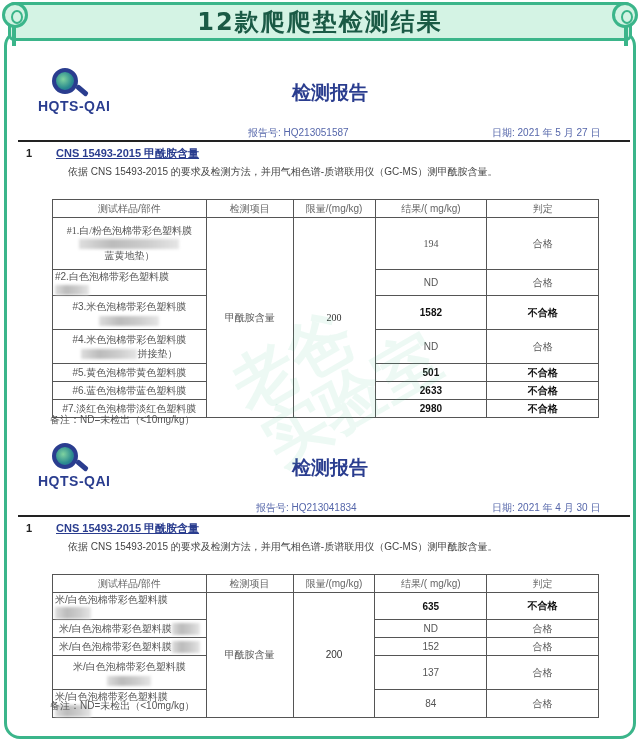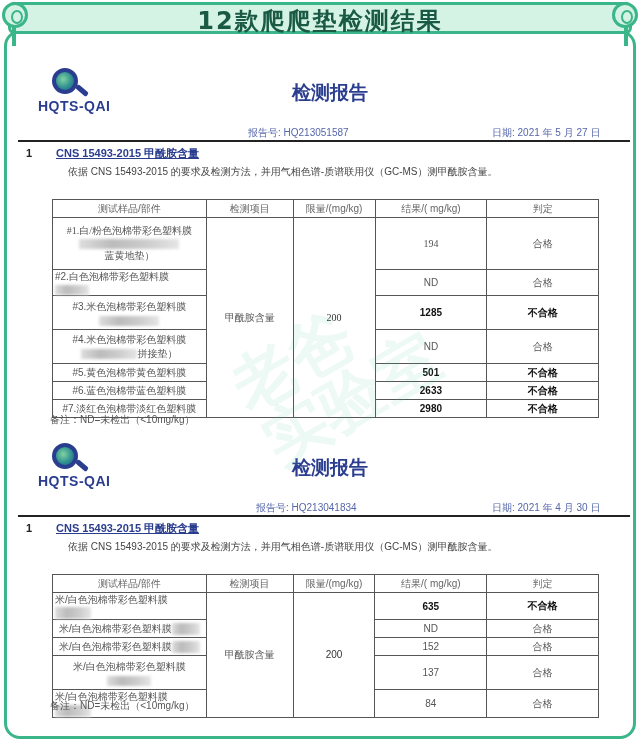--- a/index.html
+++ b/index.html
@@ -1,18 +1,18 @@
 <!DOCTYPE html>
 <html><head>
 <meta charset="utf-8">
 <style>
   * { box-sizing: border-box; margin: 0; padding: 0; }
   body { width: 640px; height: 741px; background: #ffffff; font-family: "Liberation Sans", "DejaVu Sans", sans-serif; overflow: hidden; position: relative; }
   .frame { position: absolute; left: 4px; top: 30px; width: 632px; height: 709px; border: 3px solid #3bb58a; border-radius: 16px; background: #fff; }
-  .banner { position: absolute; left: 8px; top: 2px; width: 624px; height: 32px; background: #d4f3e4; border: 3px solid #3bb58a; border-radius: 6px; display: flex; align-items: flex-start; justify-content: center; }
+  .banner { position: absolute; left: 8px; top: 2px; width: 624px; height: 39px; background: #d4f3e4; border: 3px solid #3bb58a; border-radius: 6px; display: flex; align-items: center; justify-content: center; }
   .banner-title { font-size: 24px; font-weight: bold; color: #1a5a45; letter-spacing: 2px; font-family: "DejaVu Sans", sans-serif; }
   .ring { position: absolute; top: 2px; width: 26px; height: 26px; border: 3px solid #3bb58a; border-radius: 50%; background: #d4f3e4; }
   .ring::after { content: ""; position: absolute; left: 6px; top: 5px; width: 8px; height: 10px; border: 2px solid #3bb58a; border-radius: 50%; }
   .ring.left { left: 2px; } .ring.right { right: 2px; }
   .post { position: absolute; top: 26px; width: 4px; height: 20px; background: #3bb58a; }
   .post.left { left: 12px; } .post.right { right: 12px; }
 
   .report { position: absolute; left: 0; width: 640px; }
   .logo { position: absolute; left: 38px; top: 0; width: 80px; height: 60px; }
   .logo-circle { position: absolute; left: 14px; top: 2px; width: 26px; height: 26px; border: 4px solid #2a3d8f; border-radius: 50%; background: radial-gradient(circle at 40% 40%, #7fd3a0, #2a8a8f 60%, #2a5aa0); }
@@ -89,21 +89,21 @@
     <tr style="height:18px;">
       <td style="text-align:left;"><span>#2.白色泡棉带彩色塑料膜</span> <span class="blur" style="width:34px;height:10px;"></span></td>
       <td>ND</td>
       <td>合格</td>
     </tr>
     <tr style="height:34px;">
       <td>
             <div>#3.米色泡棉带彩色塑料膜</div>
             <div><span class="blur" style="width:60px;height:10px;"></span></div>
           </td>
-      <td class="bold">1285</td>
+      <td class="bold">1582</td>
       <td class="bold">不合格</td>
     </tr>
     <tr style="height:34px;">
       <td>
             <div>#4.米色泡棉带彩色塑料膜</div>
             <div><span class="blur" style="width:56px;height:10px;"></span><span>拼接垫）</span></div>
           </td>
       <td>ND</td>
       <td>合格</td>
     </tr>

